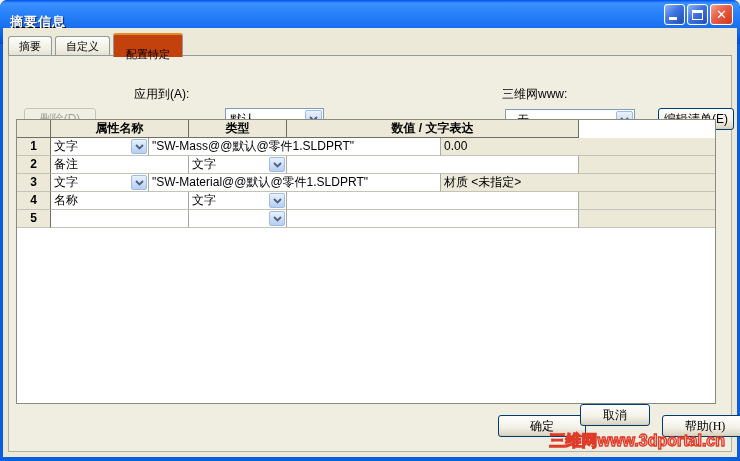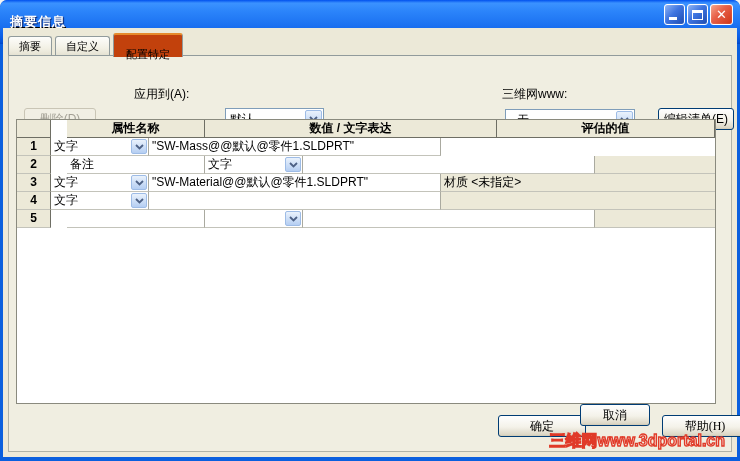--- a/index.html
+++ b/index.html
@@ -94,21 +94,21 @@
     background:#ece9d8; font-weight:bold; text-align:center;
     border-right:1px solid #6e6e64; border-bottom:1px solid #6e6e64;
     padding:0;
   }
   .cell{
     height:18px; font-size:12px; line-height:17px; padding:0 3px;
     border-right:1px solid #aaaaa0; border-bottom:1px solid #c3c3ba;
     overflow:hidden; white-space:nowrap; position:relative;
   }
   .col-num{ width:34px; background:#ece9d8; font-weight:bold; text-align:center; border-right:1px solid #6e6e64; }
-  .col-name{ width:138px;margin-left:16px; }
+  .col-name{ width:138px; }
   .col-type{ width:98px; }
   .col-value{ width:292px; }
   .col-eval{ flex:1; background:#ece9d8; border-right:none; }
   .cell-combo-btn{
     position:absolute; right:1px; top:1px; width:16px; height:15px;
     background:linear-gradient(#eaf2fc,#cfe0f7 50%,#b5cef2);
     border:1px solid #9ebce6; border-radius:2px;
     display:flex; align-items:center; justify-content:center;
   }
 
@@ -173,35 +173,36 @@
             </svg>
         </span>
       </div>
 
       <button class="xp-btn" style="left:649px; top:52px; width:76px;">编辑清单(E)</button>
 
       <div class="table-ctl">
         <div class="trow header">
           <div class="cell col-num"></div>
           <div class="cell col-name">属性名称</div>
+          <div class="cell col-type">类型</div>
           <div class="cell col-value">数值 / 文字表达</div>
-          <div class="cell col-eval">评估的值</div>
         </div>
         <div>
             <div class="trow">
     <div class="cell col-num">1</div>
     <div class="cell col-type">
       <span>文字</span>
       <span class="cell-combo-btn">
         <svg width="9" height="6">
           <path d="M1 1 L4.5 4.5 L8 1" stroke="#4d6185" stroke-width="1.8" fill="none"></path>
                   </svg>
       </span>
     </div>
     <div class="cell col-value">"SW-Mass@@默认@零件1.SLDPRT"</div>
+    <div class="cell col-eval">0.00</div>
   </div>
             <div class="trow">
     <div class="cell col-num">2</div>
     <div class="cell col-name">备注</div>
     <div class="cell col-type">
       <span>文字</span>
       <span class="cell-combo-btn">
         <svg width="9" height="6">
           <path d="M1 1 L4.5 4.5 L8 1" stroke="#4d6185" stroke-width="1.8" fill="none"></path>
                   </svg>
@@ -218,20 +219,21 @@
         <svg width="9" height="6">
           <path d="M1 1 L4.5 4.5 L8 1" stroke="#4d6185" stroke-width="1.8" fill="none"></path>
                   </svg>
       </span>
     </div>
     <div class="cell col-value">"SW-Material@@默认@零件1.SLDPRT"</div>
     <div class="cell col-eval">材质 &lt;未指定&gt;</div>
   </div>
             <div class="trow">
     <div class="cell col-num">4</div>
+    <div class="cell col-name">名称</div>
     <div class="cell col-type">
       <span>文字</span>
       <span class="cell-combo-btn">
         <svg width="9" height="6">
           <path d="M1 1 L4.5 4.5 L8 1" stroke="#4d6185" stroke-width="1.8" fill="none"></path>
                   </svg>
       </span>
     </div>
     <div class="cell col-value"></div>
     <div class="cell col-eval"></div>

